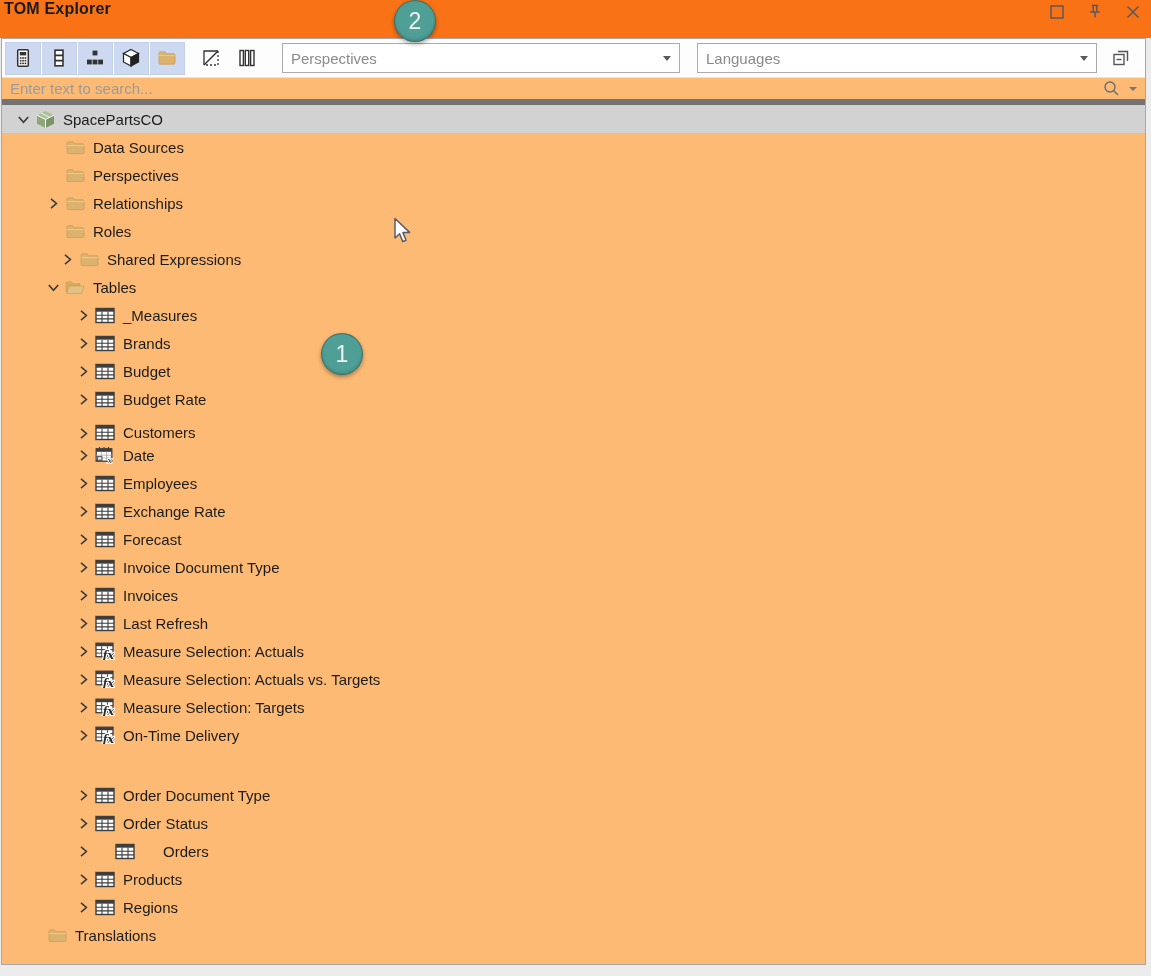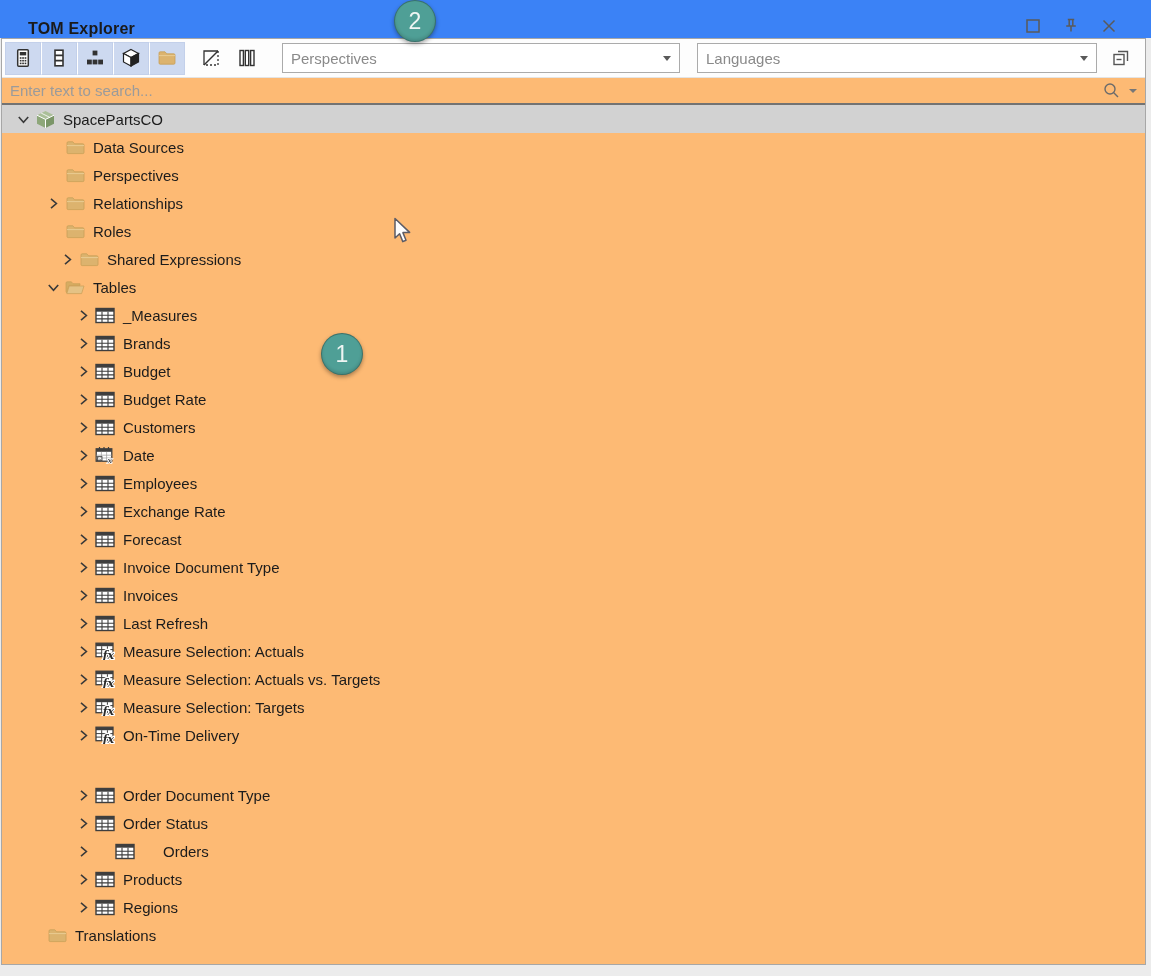--- a/index.html
+++ b/index.html
@@ -1,21 +1,21 @@
 <!DOCTYPE html>
 <html><head>
 <meta charset="utf-8">
 <style>
   * { margin:0; padding:0; box-sizing:border-box; }
   html,body { font-family:"Liberation Sans","DejaVu Sans",sans-serif; }
   .screen { position:relative; width:1151px; height:976px; background:#ececec; overflow:hidden; }
 
   
-  .titlebar { position:absolute; left:0; top:0; width:100%; height:38px; background:#3b82f6;
-              display:flex; align-items:flex-end; padding:0 28px; }
+  .titlebar { position:absolute; left:0; top:0; width:100%; height:38px; background:#f97316;
+              display:flex; align-items:flex-start; padding:0 4px; }
   .titlebar .title { font-size:16px; font-weight:bold; color:#1a1a1a; letter-spacing:.2px; }
   .win-controls { margin-left:auto; display:flex; align-items:center; gap:14px; padding-right:2px; }
   .win-btn { width:24px; height:24px; display:flex; align-items:center; justify-content:center; cursor:default; }
 
   
   .panel { position:absolute; left:1px; top:38px; width:1145px; height:927px;
            background:#fdba74; border:1px solid #a7a7a7; }
 
   
   .toolbar { height:38px; display:flex; align-items:center; padding-left:3px; background:#fdfdfd; }
@@ -27,21 +27,21 @@
   .combo { height:30px; background:#ffffff; border:1px solid #ababab; display:flex; align-items:center;
            padding:0 8px; font-size:15px; color:#8a8a8a; }
   .combo .combo-text { flex:1; white-space:nowrap; overflow:hidden; }
   .caret { width:0; height:0; border-left:4px solid transparent; border-right:4px solid transparent;
            border-top:5px solid #5a5a5a; margin-left:6px; }
   .combo-perspectives { width:398px; margin-left:17px; }
   .combo-languages { width:400px; margin-left:17px; }
   .collapse-btn { width:34px; height:30px; margin-left:7px; display:flex; align-items:center; justify-content:center; }
 
   
-  .searchbar { height:28px; border-top:1px solid #e4e4e4; border-bottom:2px solid #737373;
+  .searchbar { height:28px; border-top:1px solid #e4e4e4; border-bottom:6px solid #737373;
                display:flex; align-items:center; padding:0 8px; }
   .searchbar input { flex:1; border:none; outline:none; font-size:15px; color:#333;
                      font-family:"Liberation Sans","DejaVu Sans",sans-serif; background:transparent; }
   .searchbar input::placeholder { color:#9b9b9b; }
   .search-caret { width:0; height:0; border-left:4px solid transparent; border-right:4px solid transparent;
                   border-top:4px solid #777; margin-left:8px; }
 
   
   .tree { position:relative; width:100%; }
   .tree-row { height:28px; display:flex; align-items:center; font-size:15px; color:#1c1c1c; white-space:nowrap; }
@@ -350,21 +350,21 @@
           </span>
           <span class="tree-icon">
             <svg width="20" height="17" viewBox="0 0 20 17">
               <rect x="1" y="1.5" width="18" height="14" fill="#fff" stroke="#3e3e3e" stroke-width="1.4"></rect>
               <rect x="1" y="1.5" width="18" height="3.2" fill="#3e3e3e"></rect>
               <path d="M1 8.2 H19 M1 11.9 H19 M7 4.7 V15.5 M13 4.7 V15.5" stroke="#3e3e3e" stroke-width="1.1" fill="none"></path>
             </svg>
           </span>
           <span class="tree-label">Budget Rate</span>
         </div>
-        <div class="tree-row" style="padding-left: 72px;">
+        <div class="tree-row" style="padding-left: 72px; align-items: flex-end;">
           <span class="expander">
             <svg width="15" height="15" viewBox="0 0 15 15">
               <polyline points="5,2.8 10.4,7.5 5,12.2" fill="none" stroke="#3a3a3a" stroke-width="1.6"></polyline>
             </svg>
           </span>
           <span class="tree-icon">
             <svg width="20" height="17" viewBox="0 0 20 17">
               <rect x="1" y="1.5" width="18" height="14" fill="#fff" stroke="#3e3e3e" stroke-width="1.4"></rect>
               <rect x="1" y="1.5" width="18" height="3.2" fill="#3e3e3e"></rect>
               <path d="M1 8.2 H19 M1 11.9 H19 M7 4.7 V15.5 M13 4.7 V15.5" stroke="#3e3e3e" stroke-width="1.1" fill="none"></path>

